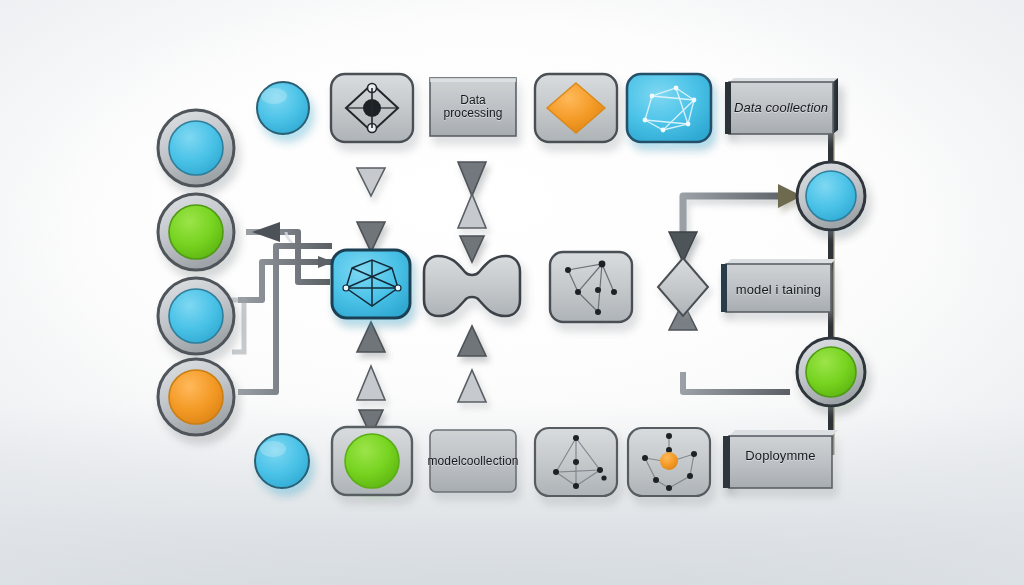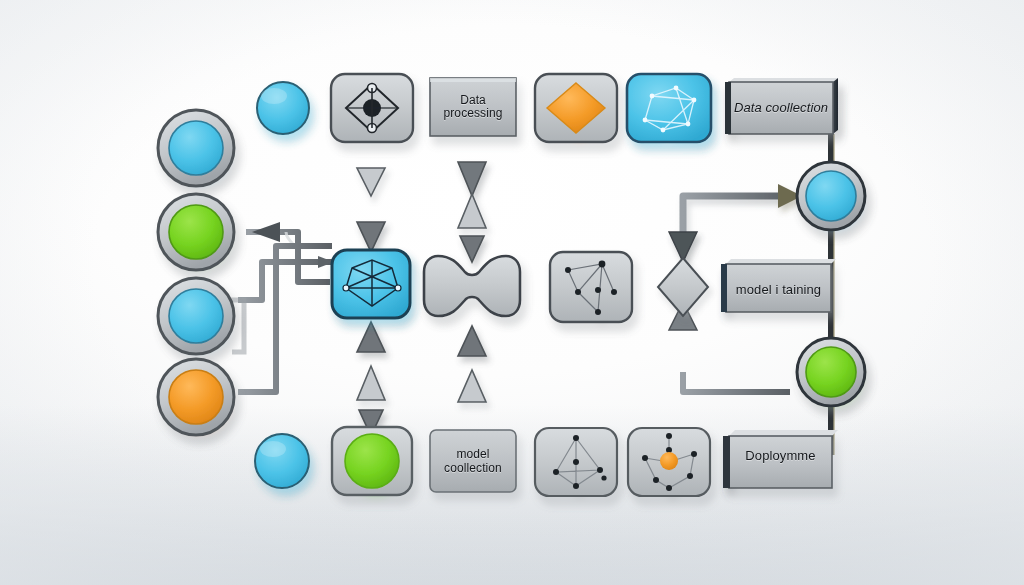--- a/index.html
+++ b/index.html
@@ -412,21 +412,21 @@
       <rect x="723" y="436" width="7" height="52" fill="#2f363d"></rect>
     </g>
   </svg>
 
   <div class="lbl" style="left:430px;top:78px;width:86px;height:58px;font-size:12px;">Data processing</div>
 
   <div class="lbl" style="left:729px;top:82px;width:104px;height:52px;font-size:13px;font-style:italic;">Data coollection</div>
 
   <div class="lbl" style="left:726px;top:264px;width:105px;height:52px;font-size:13px;">model i taining</div>
 
-  <div class="lbl two" style="left:430px;top:430px;width:86px;height:62px;font-size:12px;flex-direction:column;">
+  <div class="lbl two" style="left:430px;top:430px;width:86px;height:62px;font-size:12px;">
     <span>model</span>
     <span>coollection</span>
   </div>
 
   <div class="lbl" style="left:729px;top:436px;width:103px;height:41px;font-size:13px;">Doploymme</div>
 </div>
 
 <div id="floor"></div>
 <div id="vignette"></div>
 

